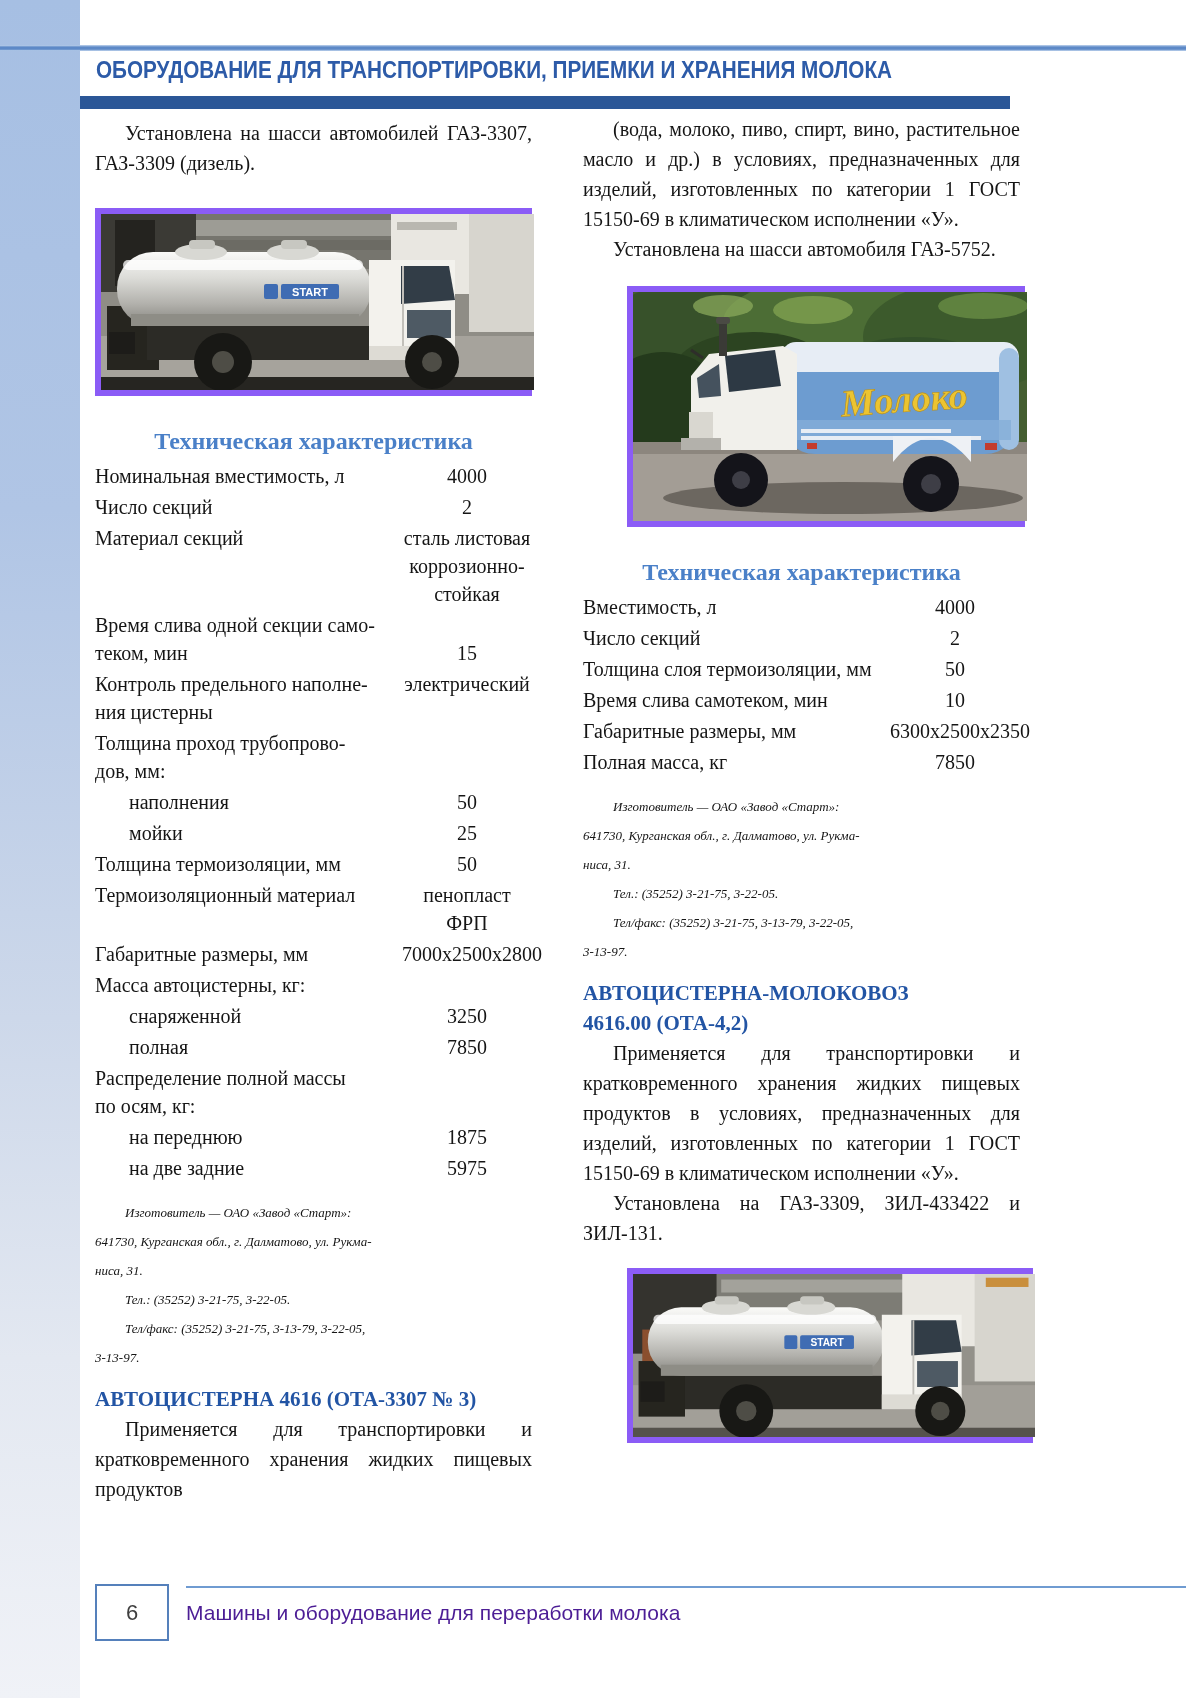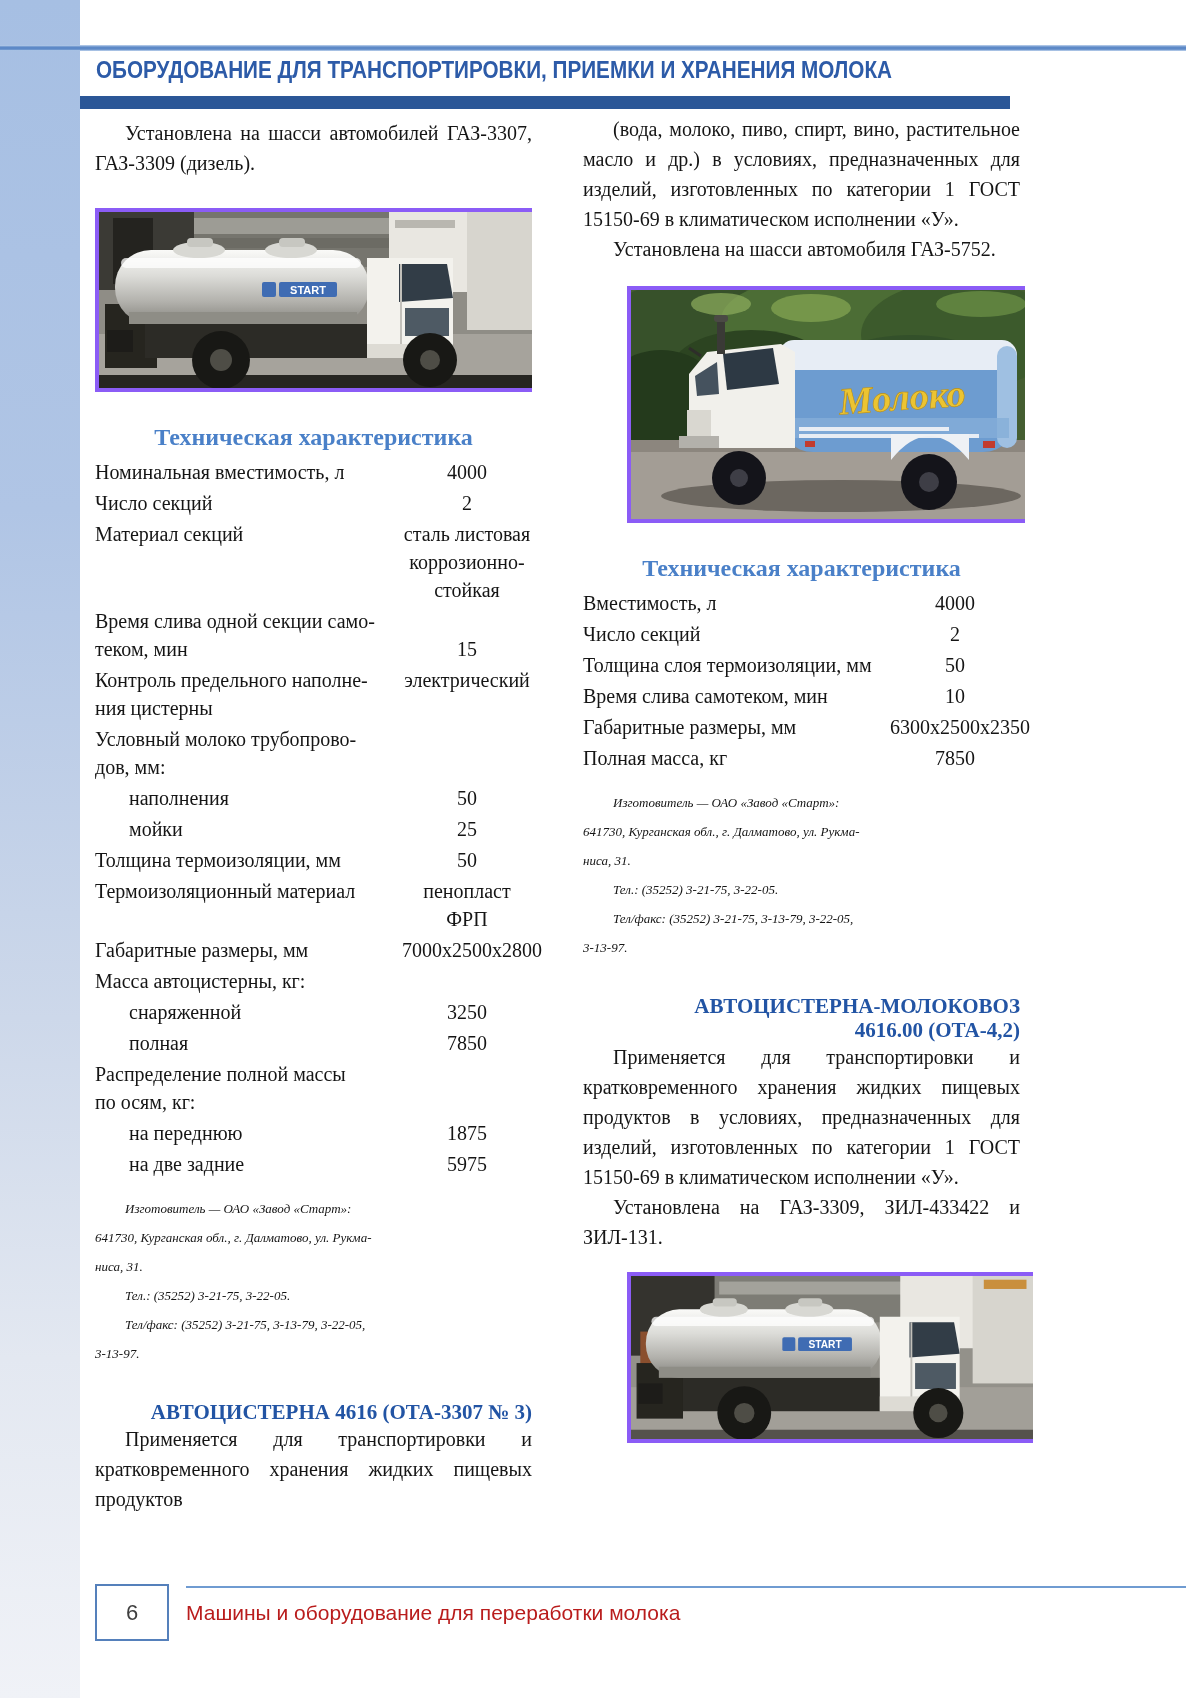--- a/index.html
+++ b/index.html
@@ -17,49 +17,49 @@
     color:#2d5ba8;white-space:nowrap;transform:scaleX(.9);transform-origin:left top;}
 
   .header-bar{position:absolute;left:80px;top:96px;width:930px;height:13px;background:#2b5797;}
 
   .col{position:absolute;width:437px;font-size:20px;line-height:30px;}
   .col-left{left:95px;top:118px;}
   .col-right{left:583px;top:114px;}
 
   p.body-par{margin:0;text-align:justify;text-indent:30px;}
 
-  .photo-frame{border:4px solid #8b5cf6;box-sizing:border-box;background:#ec4899;}
+  .photo-frame{border:6px solid #8b5cf6;box-sizing:border-box;background:#ec4899;}
   .photo-frame svg{display:block;}
   .photo1{width:437px;margin-top:30px;}
   .photo2{width:398px;margin-left:44px;margin-top:22px;}
   .photo3{width:406px;margin-left:44px;margin-top:20px;}
 
   .tx-heading{margin-top:30px;text-align:center;font-weight:bold;color:#4a80c8;font-size:24px;line-height:30px;}
 
   .spec-table{margin-top:6px;}
   .spec-row{display:flex;align-items:flex-start;margin-bottom:3px;line-height:28px;}
   .spec-row.v-end{align-items:flex-end;}
   .spec-label{flex:1;white-space:pre-line;}
   .spec-value{width:130px;text-align:center;white-space:pre-line;}
   .spec-indent .spec-label{padding-left:34px;}
 
   .mfr{margin-top:16px;font-style:italic;font-size:13px;}
   .mfr p{margin:0;white-space:pre-line;text-indent:30px;line-height:29px;}
 
-  .section-heading{margin-top:32px;text-align:right;font-weight:bold;color:#2254a4;
-    font-size:21px;line-height:24px;white-space:pre-line;}
+  .section-heading{margin-top:12px;text-align:left;font-weight:bold;color:#2254a4;
+    font-size:21px;line-height:30px;white-space:pre-line;}
   .section-par{margin-top:22px;}
   .followup-par{text-align:justify;text-indent:30px;margin:0;}
 
   .footer-box{position:absolute;left:95px;top:1584px;width:74px;height:57px;
     border:2px solid #5580bb;box-sizing:border-box;display:flex;align-items:center;justify-content:center;
     font-family:"Liberation Sans",sans-serif;font-size:22px;color:#3f3f3f;background:#fff;}
   .footer-rule{position:absolute;left:186px;top:1586px;width:1000px;height:2px;background:#6f9bd1;}
   .footer-text{position:absolute;left:186px;top:1601px;font-family:"Liberation Sans",sans-serif;
-    font-size:21px;color:#b91c1c;}
+    font-size:21px;color:#4c1d95;}
 </style>
 </head>
 <body>
 
 <div class="page">
 
   <div class="sidebar"></div>
   <div class="top-rule"></div>
 
   <div class="header-title">ОБОРУДОВАНИЕ ДЛЯ ТРАНСПОРТИРОВКИ, ПРИЕМКИ И ХРАНЕНИЯ МОЛОКА</div>
@@ -135,21 +135,21 @@
           <div class="spec-label">Время слива одной секции само-
 теком, мин</div>
           <div class="spec-value">15</div>
         </div>
         <div class="spec-row">
           <div class="spec-label">Контроль предельного наполне-
 ния цистерны</div>
           <div class="spec-value">электрический</div>
         </div>
         <div class="spec-row">
-          <div class="spec-label">Условный молоко трубопрово-
+          <div class="spec-label">Толщина проход трубопрово-
 дов, мм:</div>
           <div class="spec-value"></div>
         </div>
         <div class="spec-row spec-indent">
           <div class="spec-label">наполнения</div>
           <div class="spec-value">50</div>
         </div>
         <div class="spec-row spec-indent">
           <div class="spec-label">мойки</div>
           <div class="spec-value">25</div>

